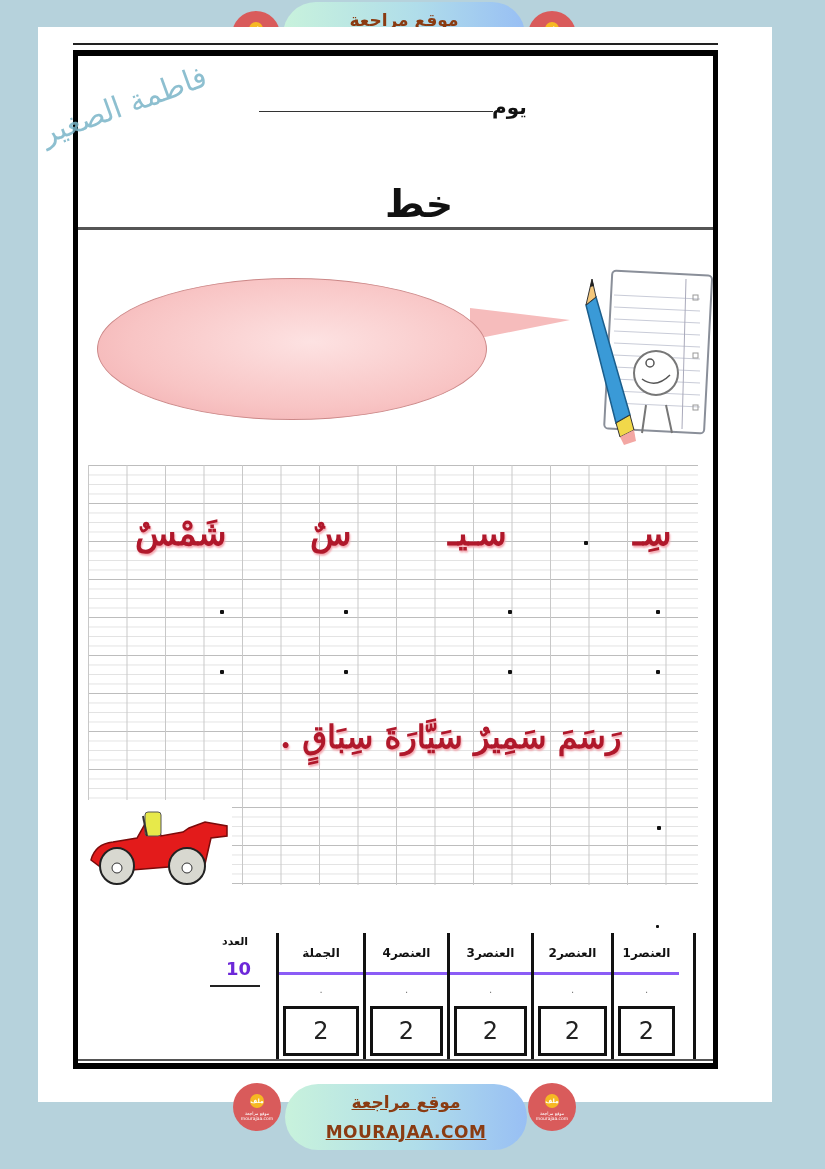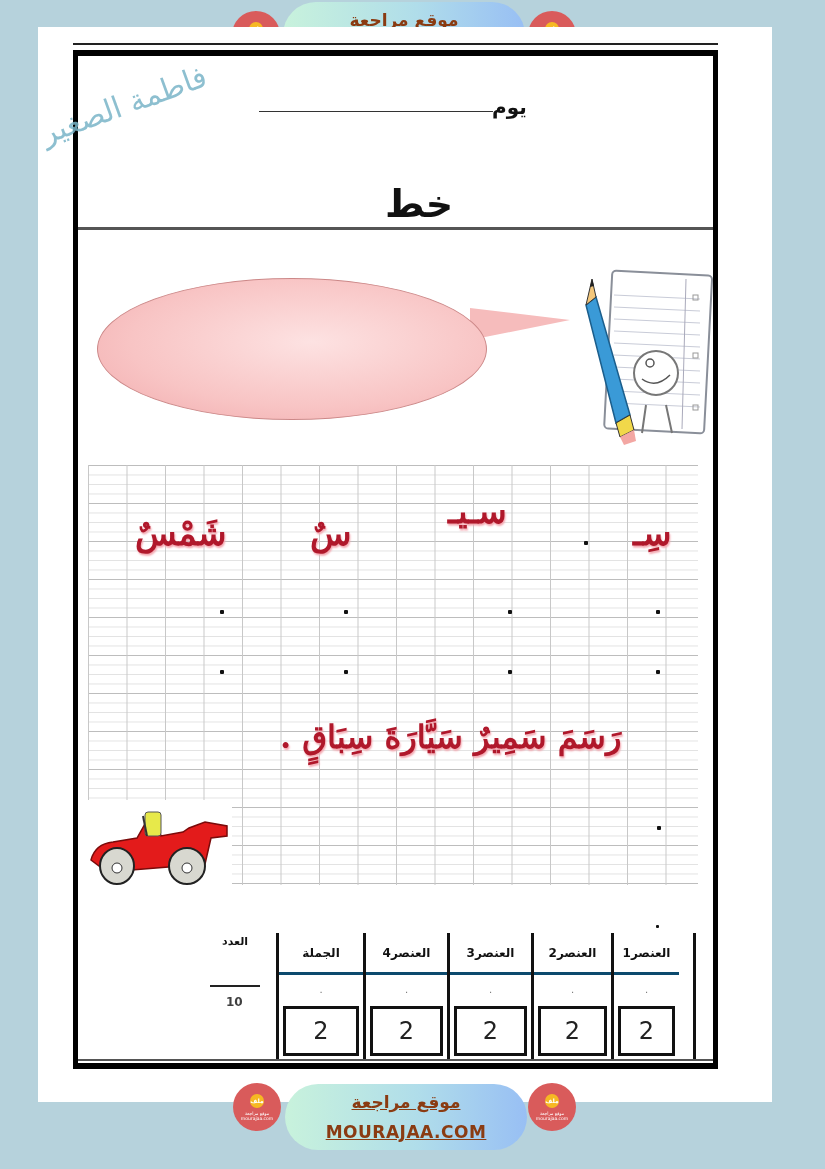--- a/index.html
+++ b/index.html
@@ -83,32 +83,32 @@
   .car {
     position: absolute; left: 87px; top: 808px; width: 142px; height: 80px;
   }
   .scores-label {
     position: absolute; left: 222px; top: 935px; font-size: 11px; font-weight: bold; color: #111; direction: rtl;
   }
   .scores-line {
     position: absolute; left: 210px; top: 985px; width: 50px; height: 2px; background: #222;
   }
   .scores-total {
-    position: absolute; left: 226px; top: 995px; font-size: 12px; font-weight: bold; color: #404040;
+    position: absolute; left: 226px; top: 958px; font-size: 18px; font-weight: bold; color: #6d28d9;
   }
   .score-table {
     position: absolute; left: 276px; top: 933px; width: 420px; height: 126px;
     border-left: 3px solid #111; border-right: 3px solid #111;
   }
   .score-col {
     position: absolute; top: 0; height: 126px; border-left: 3px solid #111;
   }
   .score-col:first-child { border-left: none; }
   .score-head {
-    height: 42px; border-bottom: 3px solid #0c4a6e; font-size: 12px; font-weight: bold;
+    height: 42px; border-bottom: 3px solid #8b5cf6; font-size: 12px; font-weight: bold;
     display: flex; align-items: center; justify-content: center; direction: rtl; color: #111;
   }
   .score-mid {
     height: 28px; display: flex; align-items: center; justify-content: center; font-size: 10px; color: #777;
   }
   .score-box {
     position: absolute; left: 4px; right: 4px; top: 73px; height: 50px;
     border: 3px solid #111; display: flex; align-items: center; justify-content: center;
     font-size: 24px; color: #222; background: #fff;
   }
@@ -192,21 +192,21 @@
   <polygon points="8,40 18,32 14,14" fill="#f3c77c" stroke="#333" stroke-width="1"></polygon>
   <polygon points="14,14 12,22 16,21" fill="#222"></polygon>
   <polygon points="38,158 52,150 56,165 42,172" fill="#f1d84a" stroke="#333" stroke-width="1"></polygon>
   <polygon points="42,172 56,165 58,176 46,180" fill="#f3a7a3"></polygon>
 </svg>
 
 <div class="grid"></div>
 
 <div class="red-word" style="left:633px;top:513px;">سِـ</div>
 <div class="dot" style="left:584px;top:541px;"></div>
-<div class="red-word" style="left:448px;top:491px;">سـيـ</div>
+<div class="red-word" style="left:448px;top:513px;">سـيـ</div>
 <div class="red-word" style="left:310px;top:513px;">سٌ</div>
 <div class="red-word" style="left:135px;top:513px;">شَمْسٌ</div>
 
 <div class="dot" style="left:656px;top:610px;"></div>
 <div class="dot" style="left:508px;top:610px;"></div>
 <div class="dot" style="left:344px;top:610px;"></div>
 <div class="dot" style="left:220px;top:610px;"></div>
 <div class="dot" style="left:656px;top:670px;"></div>
 <div class="dot" style="left:508px;top:670px;"></div>
 <div class="dot" style="left:344px;top:670px;"></div>

